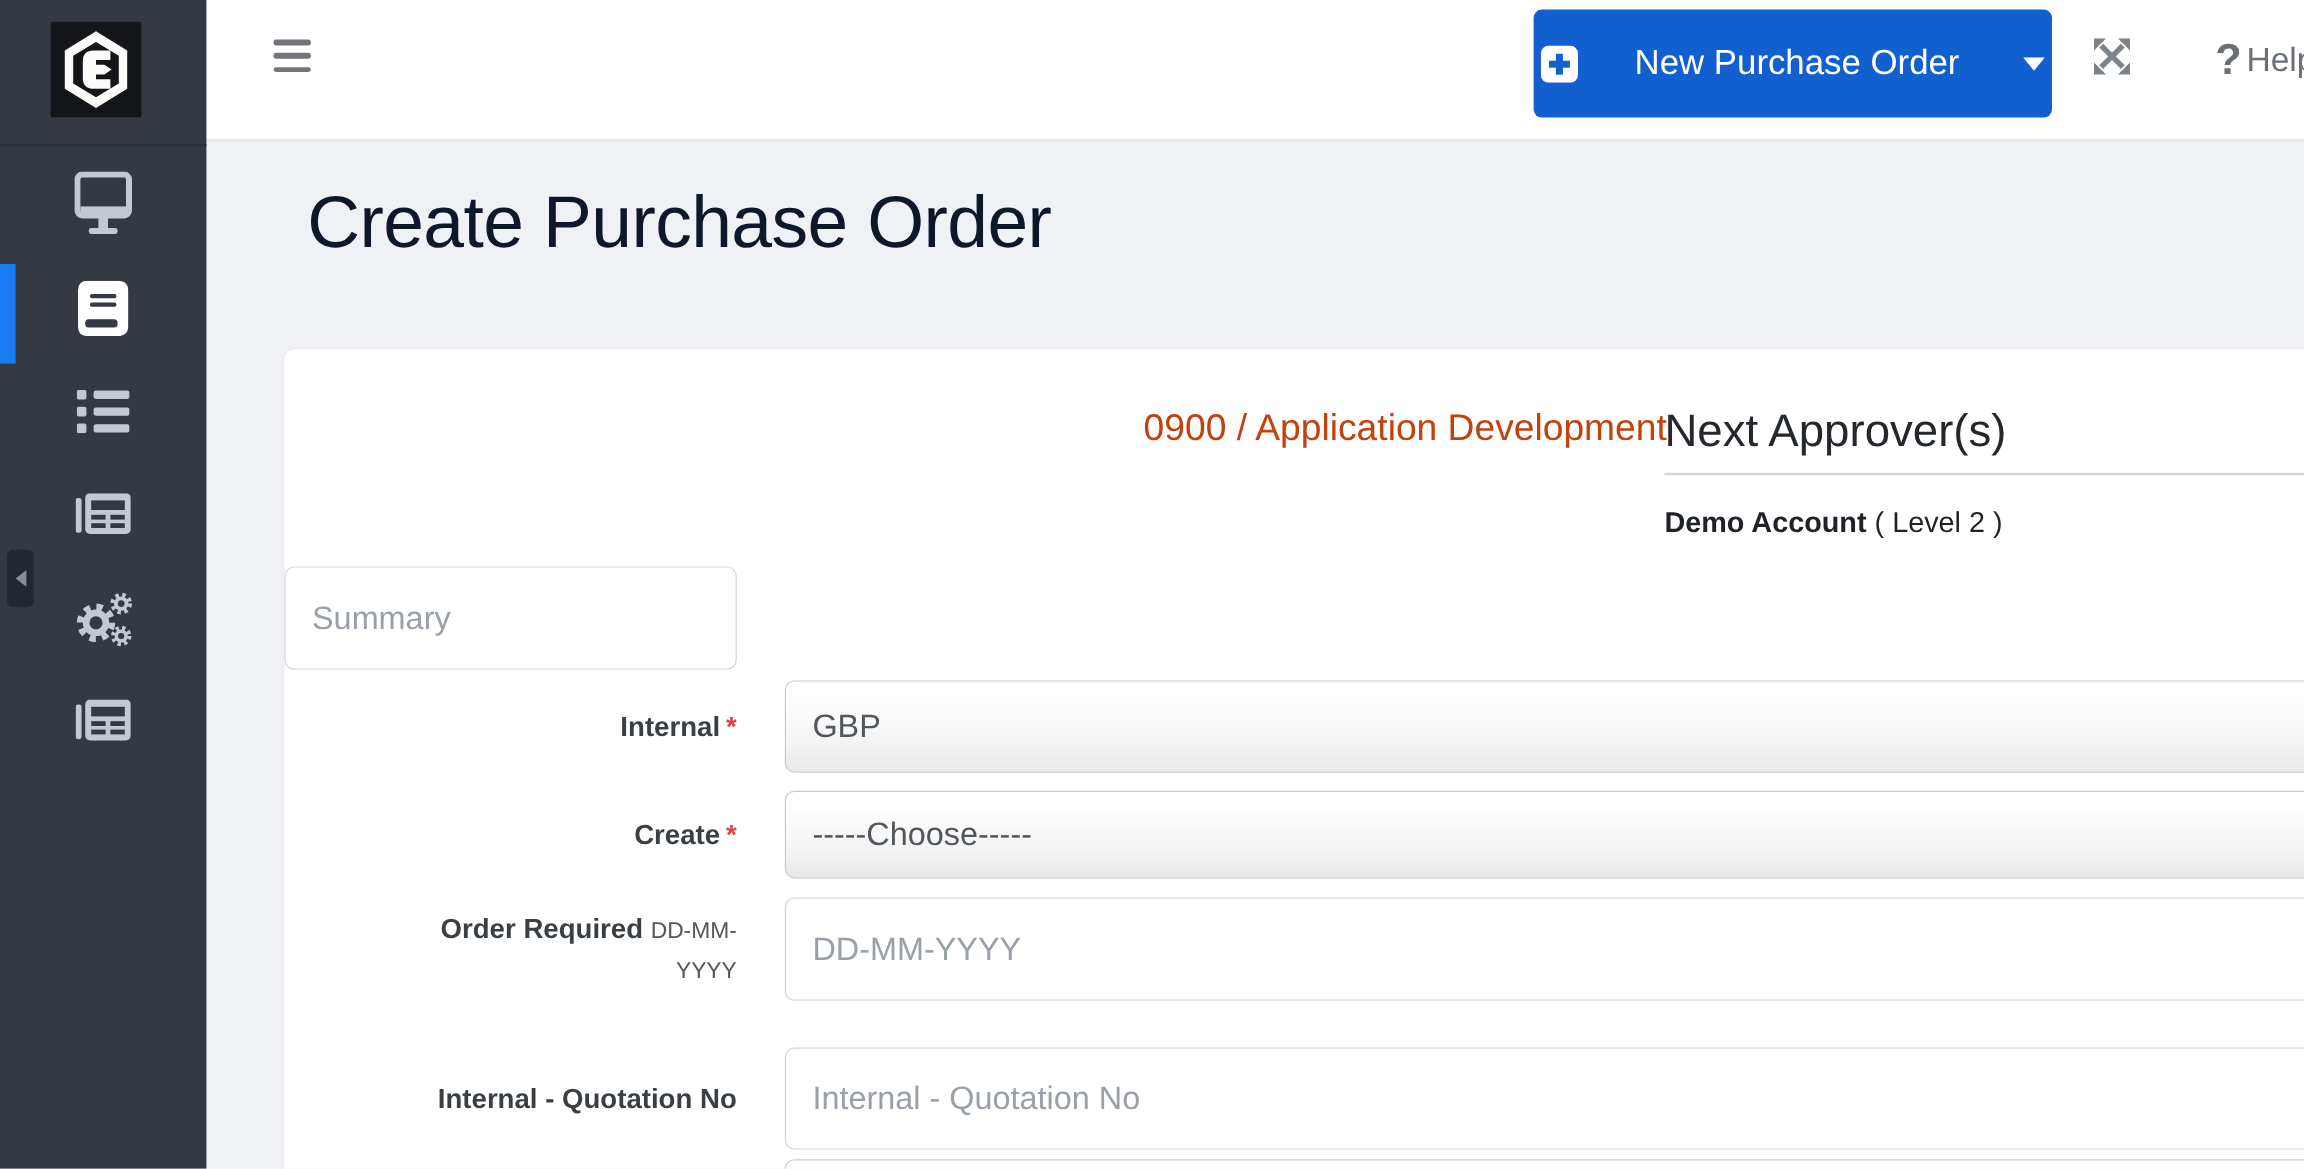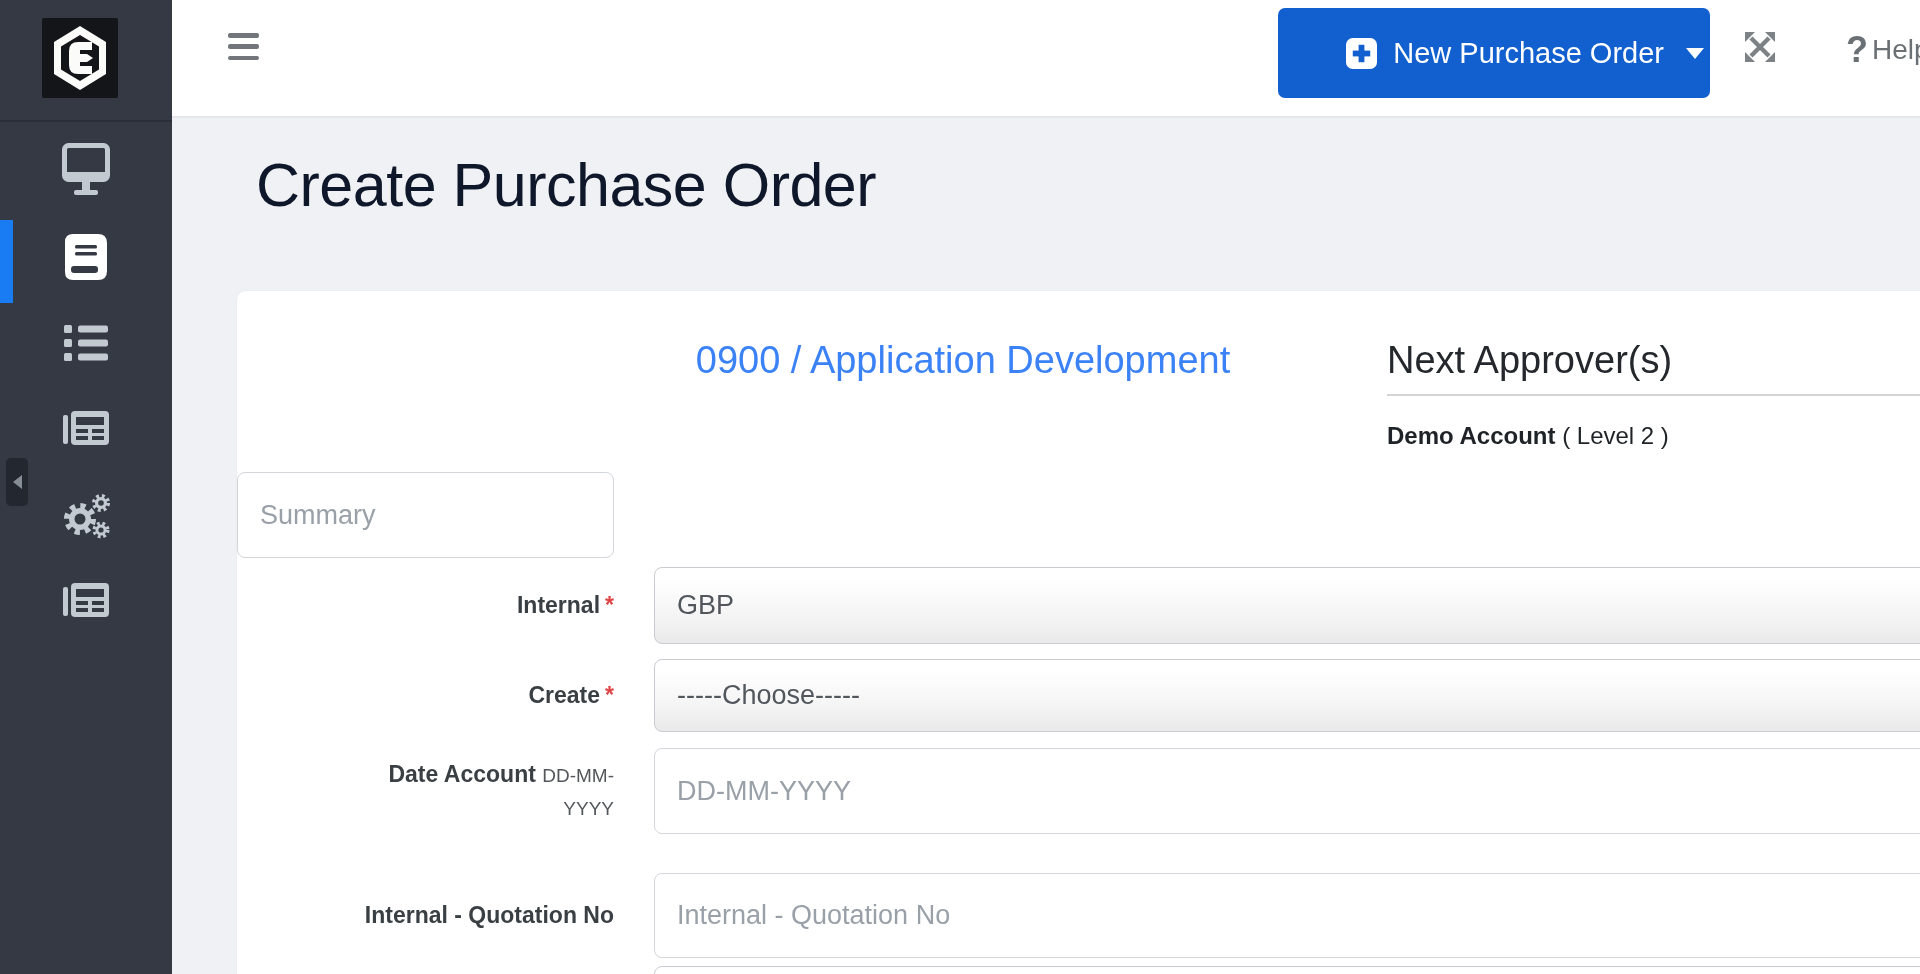--- a/index.html
+++ b/index.html
@@ -13,30 +13,30 @@
   .logo-box{position:absolute;left:42px;top:18px;width:76px;height:80px;cursor:pointer;}
   .sidebar-divider{position:absolute;left:0;top:120px;width:172px;height:2px;background:#2a2e37;}
   .side-item{position:absolute;left:0;width:172px;height:64px;display:flex;align-items:center;justify-content:center;cursor:pointer;}
   .active-bar{position:absolute;left:0;top:220px;width:13px;height:83px;background:#1a7cf2;}
   .collapse-handle{position:absolute;left:6px;top:458px;width:22px;height:48px;background:#23272f;border-radius:5px;display:flex;align-items:center;justify-content:center;cursor:pointer;z-index:6;}
   .collapse-tri{width:0;height:0;border-top:7px solid transparent;border-bottom:7px solid transparent;border-right:9px solid #878d96;}
   
   .topbar{position:absolute;left:172px;top:0;width:1748px;height:118px;background:#ffffff;border-bottom:2px solid #e4e6e9;box-sizing:border-box;}
   .hamburger{position:absolute;left:56px;top:33px;width:31px;height:27px;display:flex;flex-direction:column;justify-content:space-between;cursor:pointer;}
   .hamburger span{display:block;height:4.5px;width:31px;background:#72767b;border-radius:2px;}
-  .new-po-btn{position:absolute;left:1106px;top:8px;width:432px;height:90px;background:#1260cf;border:none;border-radius:7px;color:#ffffff;font-size:29px;font-family:inherit;display:flex;align-items:center;justify-content:flex-end;gap:16px;cursor:pointer;}
+  .new-po-btn{position:absolute;left:1106px;top:8px;width:432px;height:90px;background:#1260cf;border:none;border-radius:7px;color:#ffffff;font-size:29px;font-family:inherit;display:flex;align-items:center;justify-content:space-between;gap:16px;cursor:pointer;}
   .caret-down{width:0;height:0;border-left:9px solid transparent;border-right:9px solid transparent;border-top:11px solid #ffffff;margin-left:6px;}
   .expand-btn{position:absolute;left:1570px;top:30px;width:36px;height:36px;background:none;border:none;padding:0;cursor:pointer;}
   .help-btn{position:absolute;left:1674px;top:26px;height:48px;display:flex;align-items:center;background:none;border:none;padding:0;cursor:pointer;white-space:nowrap;}
   .help-q{font-size:36px;font-weight:bold;color:#6b7075;margin-right:4px;}
   .help-text{font-size:28px;color:#6b7075;}
   
   .page-title{position:absolute;left:256px;top:150px;margin:0;font-size:61px;font-weight:400;color:#0f172a;letter-spacing:-0.5px;}
   .card{position:absolute;left:236px;top:290px;width:1800px;height:1200px;background:#ffffff;border-radius:10px;border:1px solid #ebedef;box-sizing:border-box;}
-  .dept-header{position:absolute;left:300px;top:48px;width:852px;text-align:center;font-size:38px;color:#3b82f6;}
+  .dept-header{position:absolute;left:300px;top:48px;width:852px;text-align:right;font-size:31px;color:#c2410c;}
   .approvers{position:absolute;left:1150px;top:48px;width:800px;}
   .approvers-title{font-size:38px;color:#24282c;}
   .approvers-rule{height:0;border-top:2px solid #d5d5d5;margin-top:12px;}
   .approver-line{margin-top:26px;font-size:24px;color:#1f2327;}
   .approver-name{font-weight:bold;}
   
   .po-form{position:absolute;left:0;top:181px;width:1800px;}
   .form-row{display:grid;grid-template-columns:377px 1fr;column-gap:40px;align-items:center;}
   .lbl{text-align:right;font-size:23px;font-weight:bold;color:#3a3f44;line-height:1.45;}
   .lbl .req{color:#e04444;font-weight:bold;margin-left:5px;}
@@ -225,21 +225,21 @@
       <div class="lbl"><span class="lbl-inner">
         <span>Create</span><span class="req">*</span>
       </span></div>
       <div class="sel h73">
         <span>-----Choose-----</span>
       </div>
     </div>
 
     <div class="form-row mb39 lbl-date">
       <div class="lbl"><span class="lbl-inner">
-        <span>Date Account</span>
+        <span>Order Required</span>
         <span class="sub">DD-MM-YYYY</span>
       </span></div>
       <input class="txt-input h86" type="text" placeholder="DD-MM-YYYY" style="">
     </div>
 
     <div class="form-row mb8">
       <div class="lbl"><span class="lbl-inner">
         <span>Internal - Quotation No</span>
       </span></div>
       <input class="txt-input h85" type="text" placeholder="Internal - Quotation No" style="">

